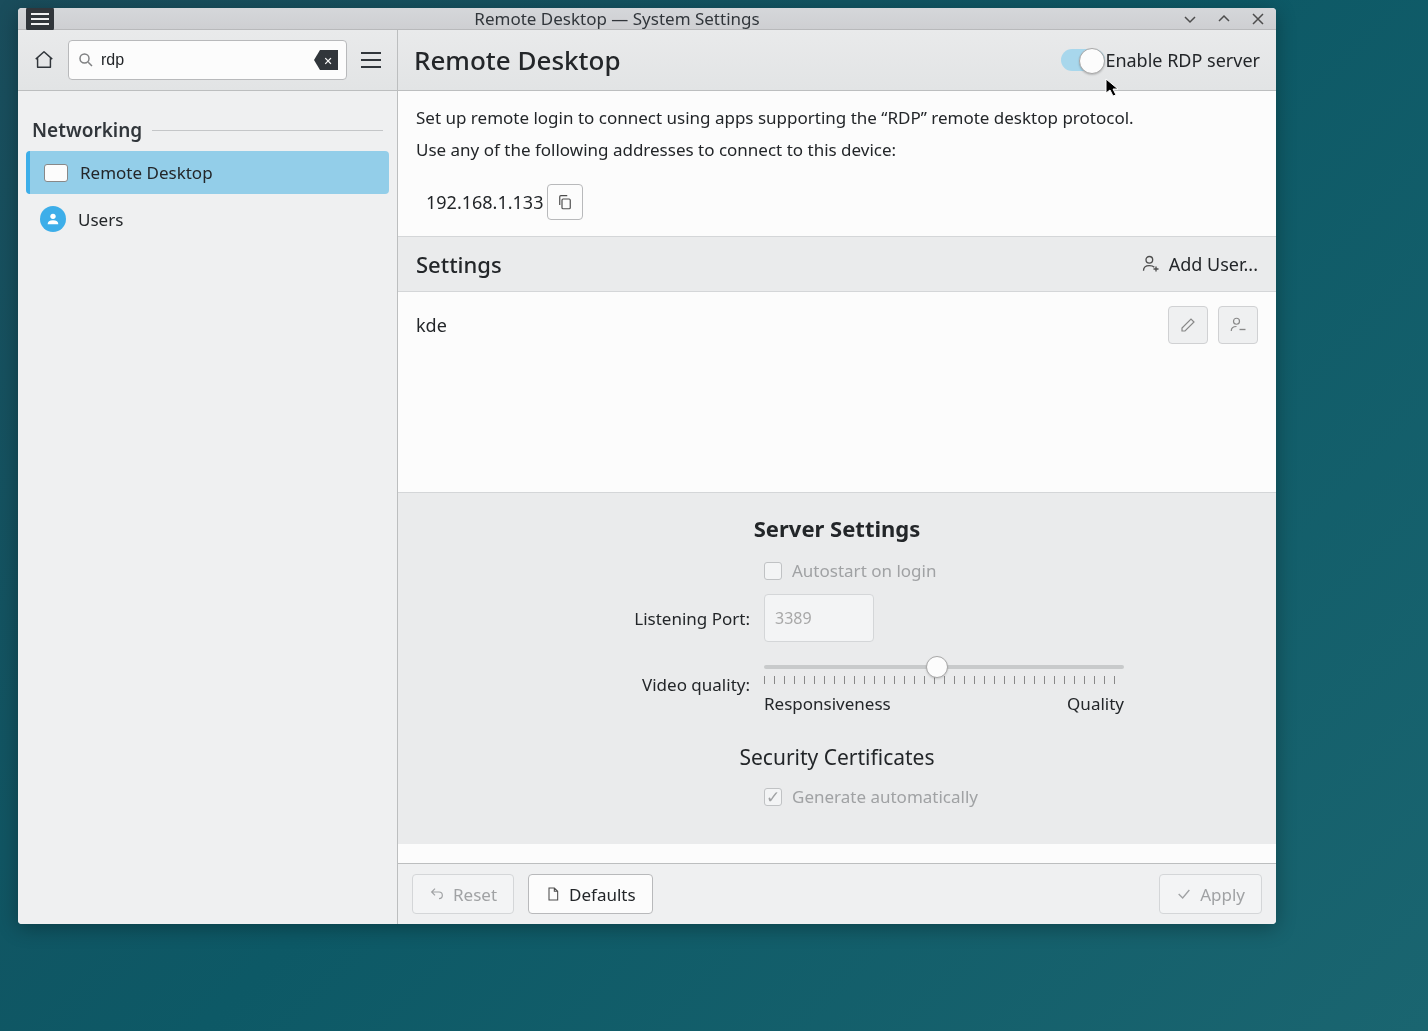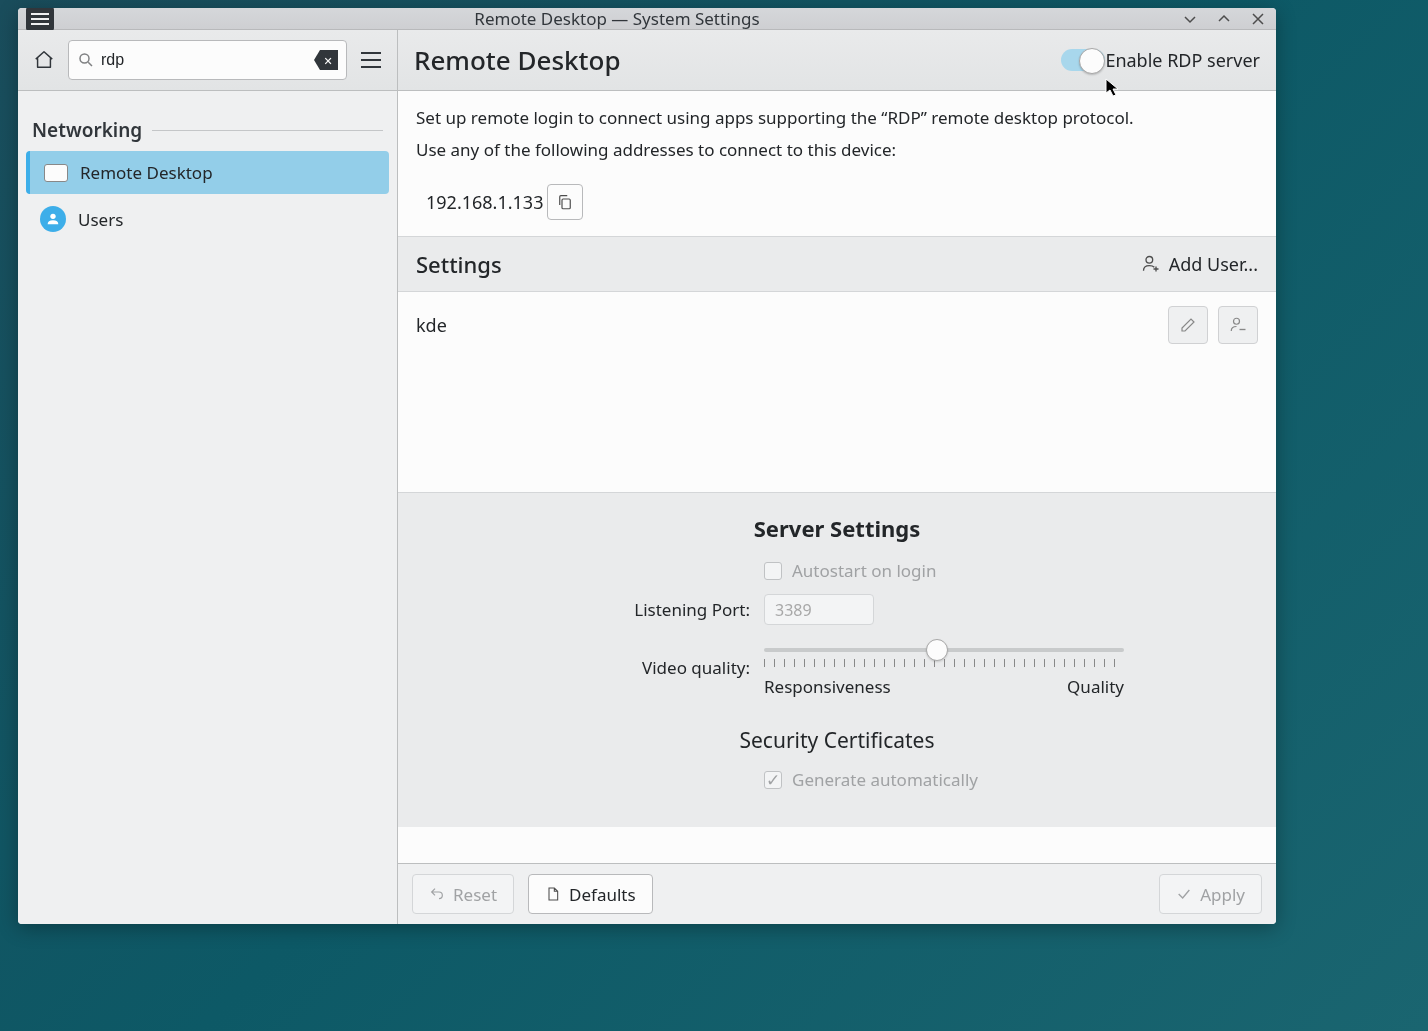--- a/index.html
+++ b/index.html
@@ -225,21 +225,21 @@
     }
     .form-row .label { text-align: right; width: 200px; color: #232629; }
     .form-row .field { width: 360px; display:flex; align-items:center; }
     .checkbox-dis {
       width: 18px; height: 18px; border: 1px solid #c0c2c4; border-radius: 3px;
       background: #f3f4f5; flex-shrink:0;
     }
     .checkbox-dis.checked { color: #a0a2a4; display:flex; align-items:center; justify-content:center; }
     .disabled-label { color: #a0a2a4; margin-left: 10px; text-align: right; }
     .port-input {
-      width: 110px; height: 31px;
+      width: 110px; height: 48px;
       border: 1px solid #d4d6d8;
       background: #f3f4f5;
       border-radius: 4px;
       padding: 0 10px;
       color: #a8a8a8;
       font-size: 16px;
       display: flex; align-items: center;
     }
     .slider-wrap { width: 380px; }
     .slider-track {

